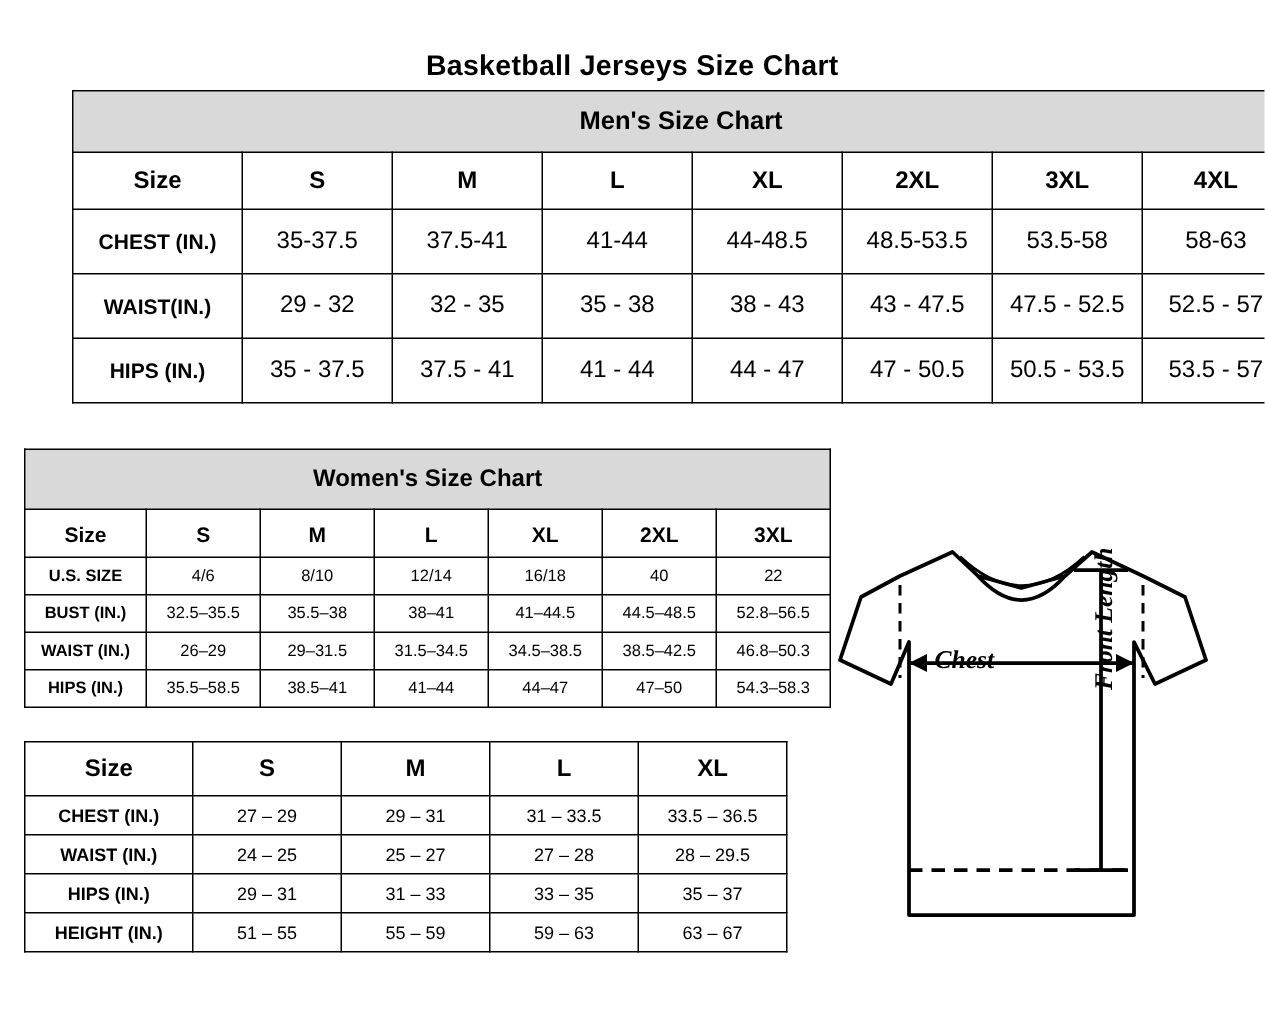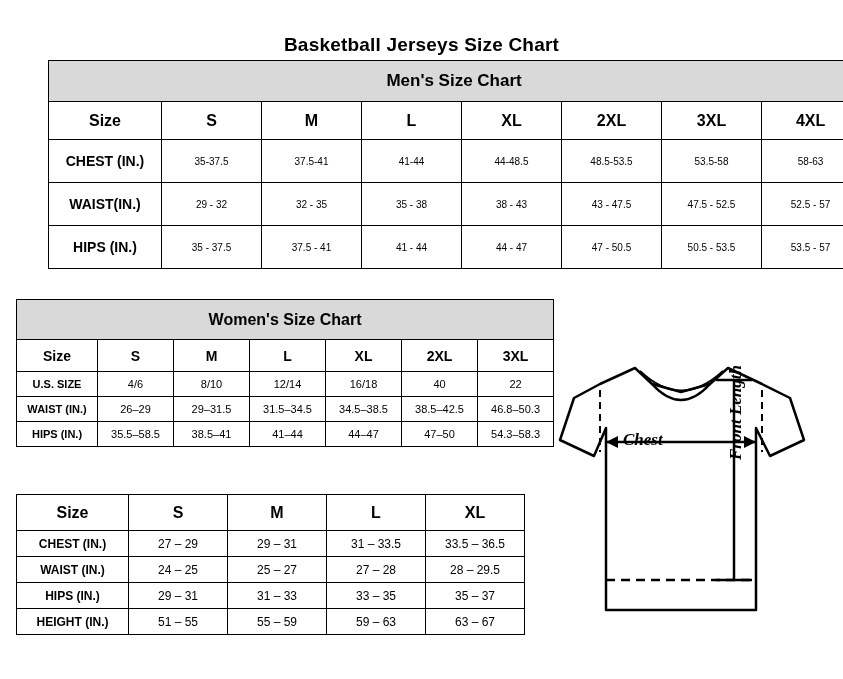--- a/index.html
+++ b/index.html
@@ -55,21 +55,21 @@
   }
   #men-table .section-head {
     font-size: 17px;
     height: 40px;
   }
   #men-table .hdr-row td {
     font-size: 16px;
     height: 37px;
   }
   #men-table tbody td {
-    font-size: 10px;
+    font-size: 16px;
     height: 42px;
   }
   #men-table .rowlabel {
     font-weight: bold;
     font-size: 14px;
   }
 
   
   #women-table {
     position: absolute;
@@ -243,20 +243,29 @@
   </thead>
   <tbody>
     <tr>
       <td class="rowlabel">U.S. SIZE</td>
       <td>4/6</td>
       <td>8/10</td>
       <td>12/14</td>
       <td>16/18</td>
       <td>40</td>
       <td>22</td>
+    </tr>
+    <tr>
+      <td class="rowlabel">BUST  (IN.)</td>
+      <td>32.5–35.5</td>
+      <td>35.5–38</td>
+      <td>38–41</td>
+      <td>41–44.5</td>
+      <td>44.5–48.5</td>
+      <td>52.8–56.5</td>
     </tr>
     <tr>
       <td class="rowlabel">WAIST  (IN.)</td>
       <td>26–29</td>
       <td>29–31.5</td>
       <td>31.5–34.5</td>
       <td>34.5–38.5</td>
       <td>38.5–42.5</td>
       <td>46.8–50.3</td>
     </tr>

